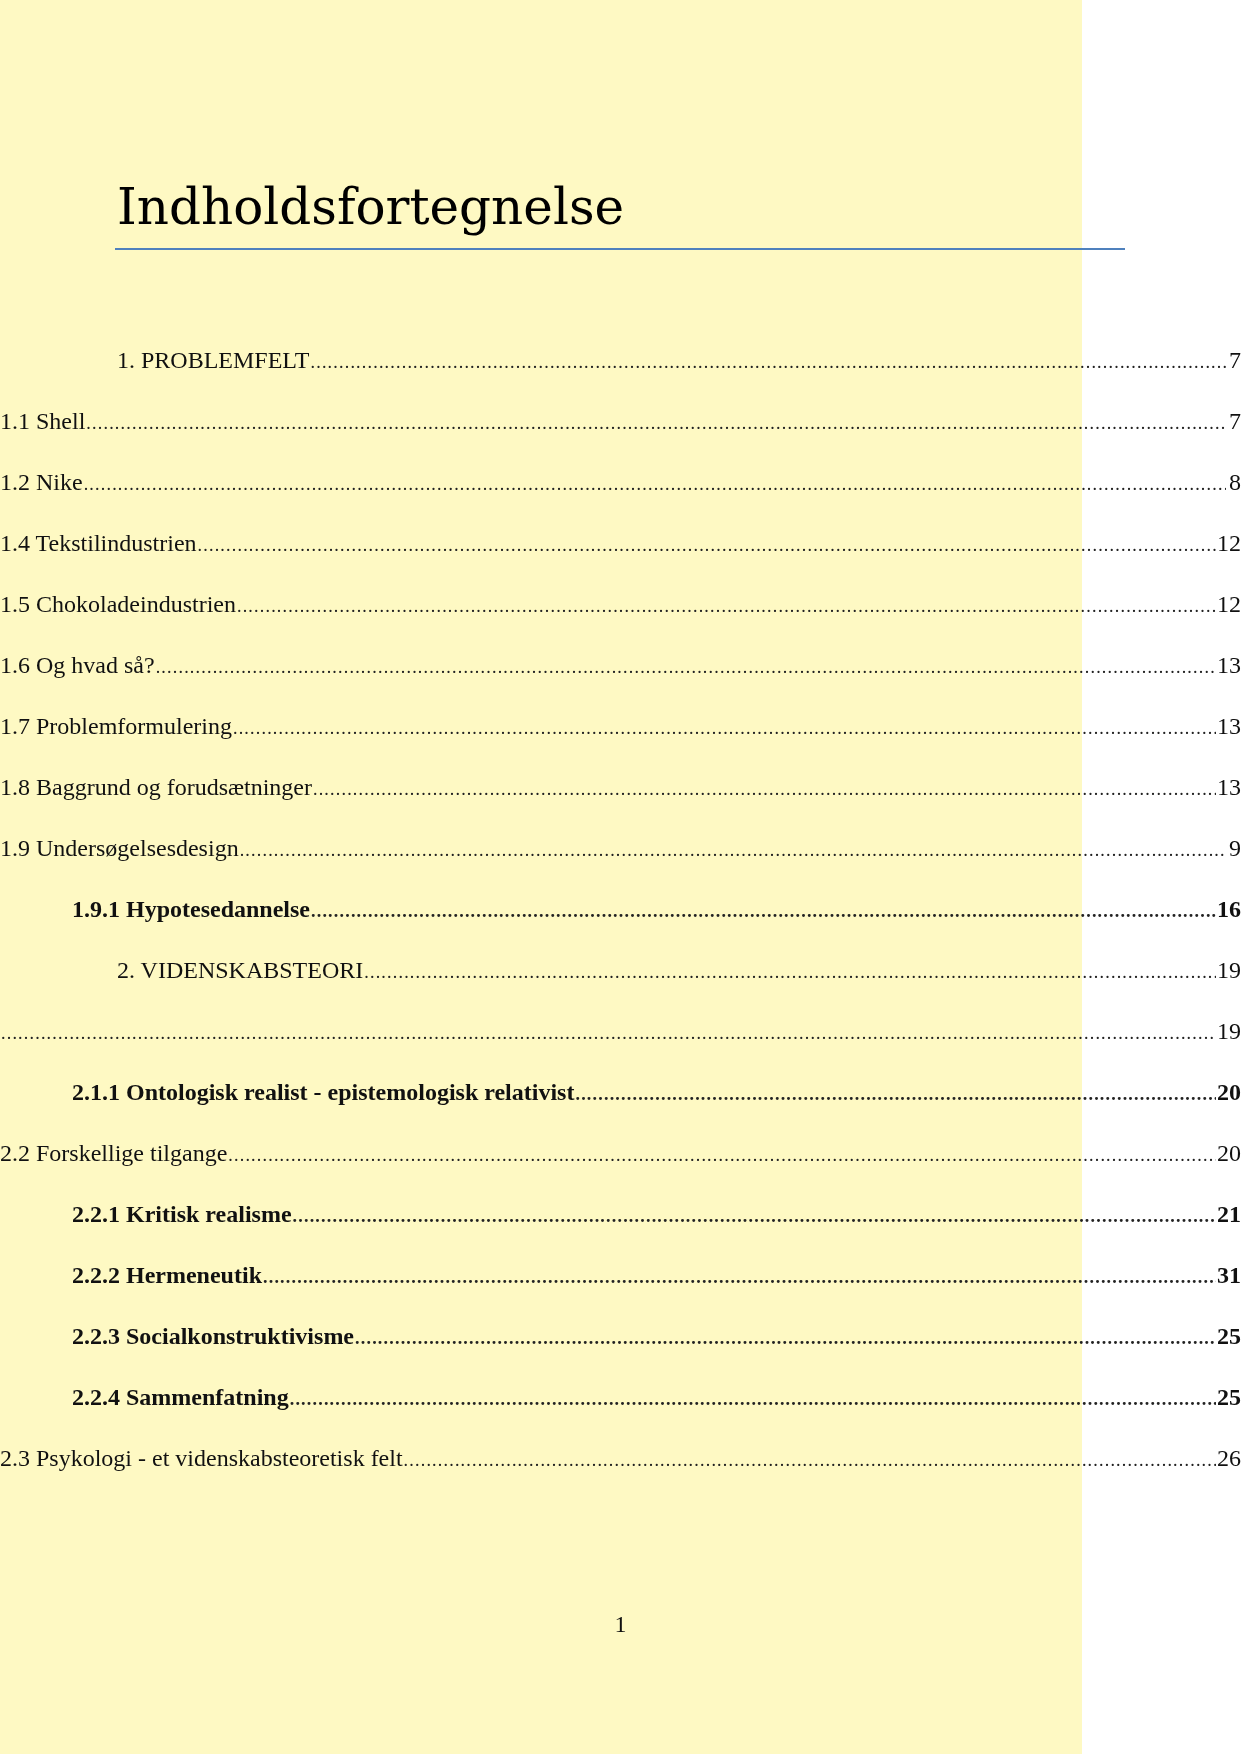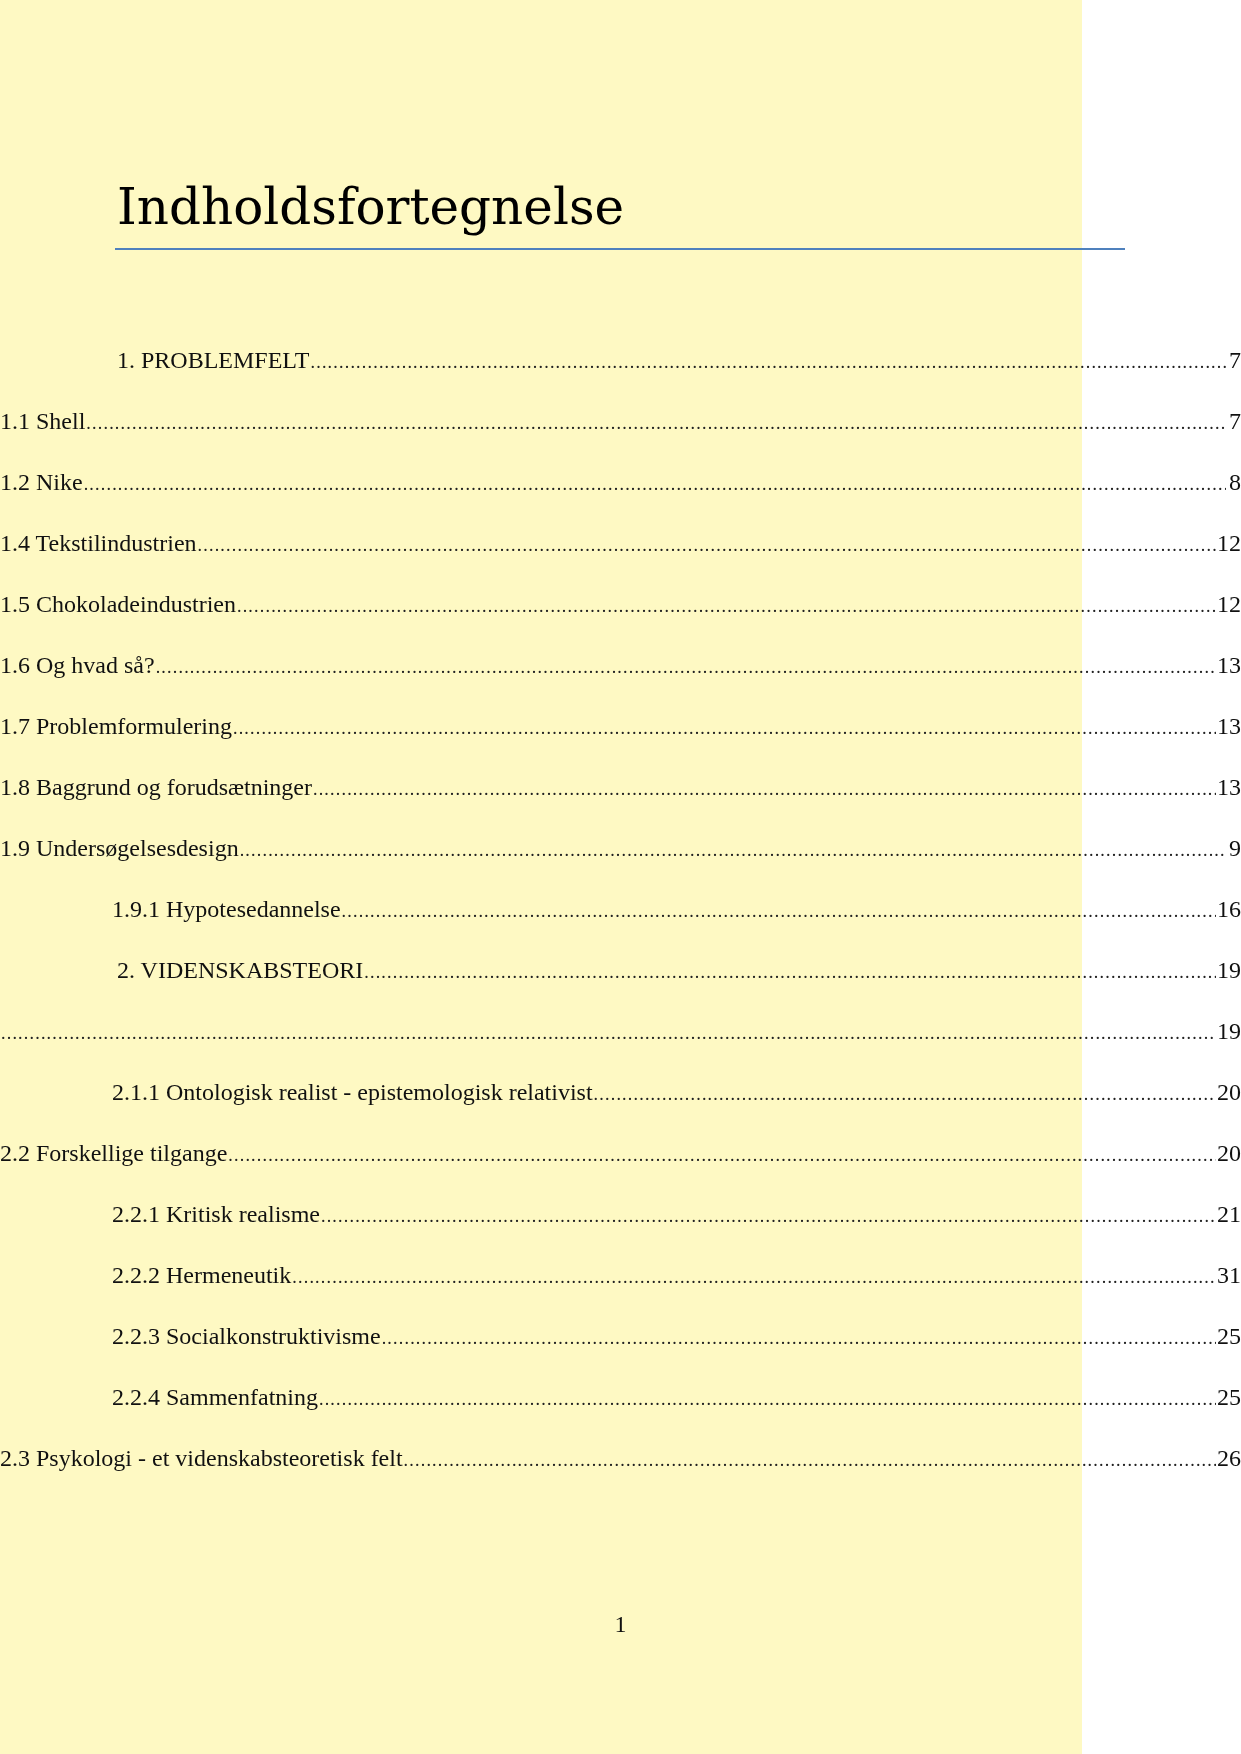--- a/index.html
+++ b/index.html
@@ -56,21 +56,21 @@
       align-items: baseline;
       height: 61px;
       font-family: "Liberation Serif", "DejaVu Serif", serif;
       font-size: 24px;
       line-height: 36px;
       color: #111;
       cursor: pointer;
     }
     .toc-entry.level-1 { padding-left: 117px; justify-content: center; }
     .toc-entry.level-2 { }
-    .toc-entry.level-3 { padding-left: 112px; }
+    .toc-entry.level-3 { padding-left: 72px; font-weight: bold; }
     .toc-entry .entry-text {
       white-space: nowrap;
       flex: 0 0 auto;
     }
     .toc-entry .leader {
       flex: 1 1 auto;
       overflow: hidden;
       white-space: nowrap;
       margin: 0 1px;
       position: relative;

